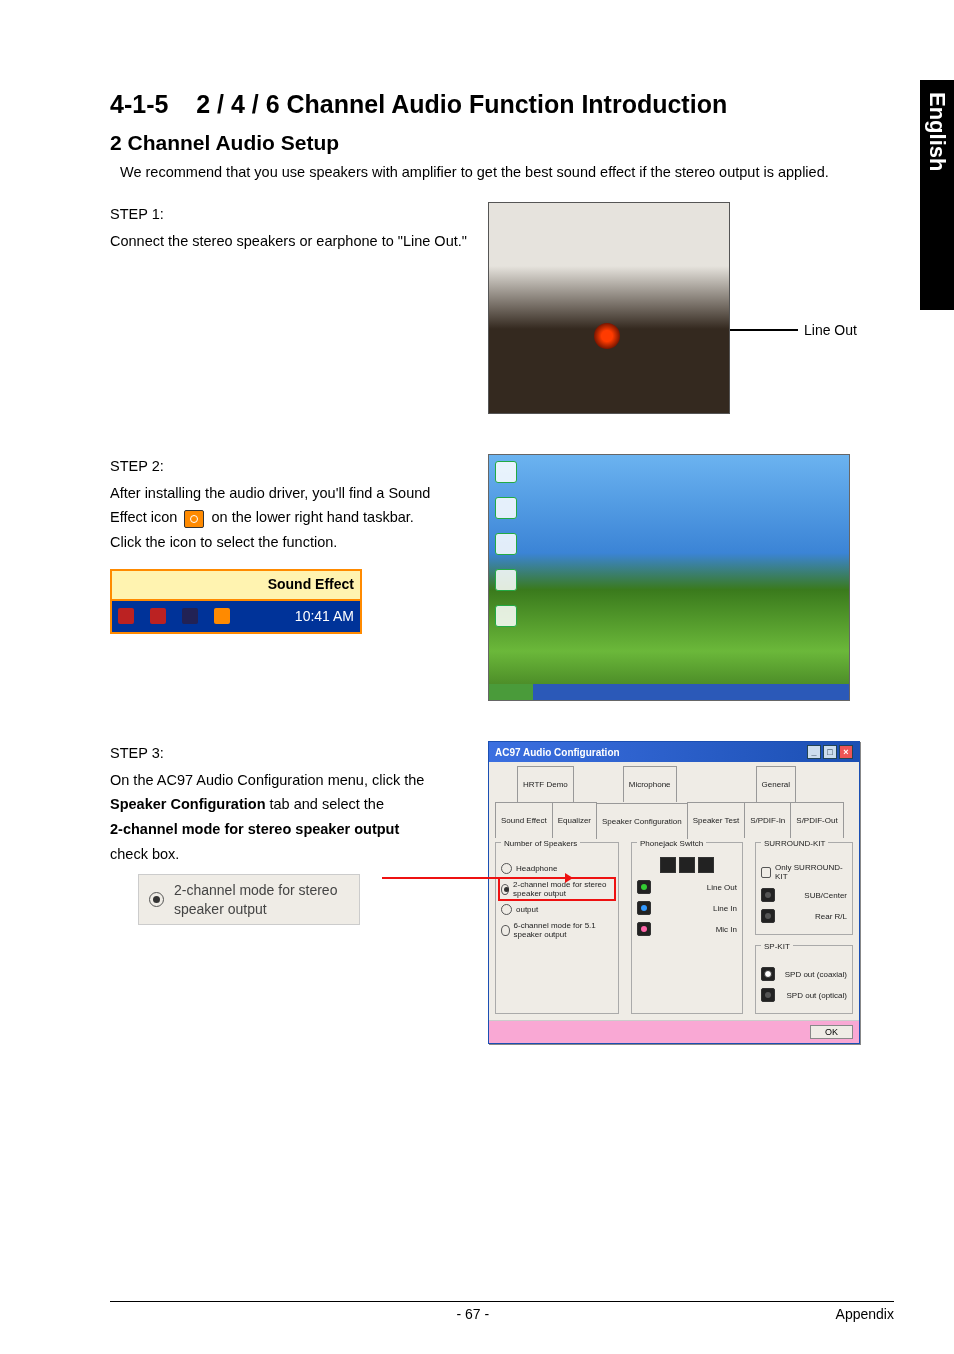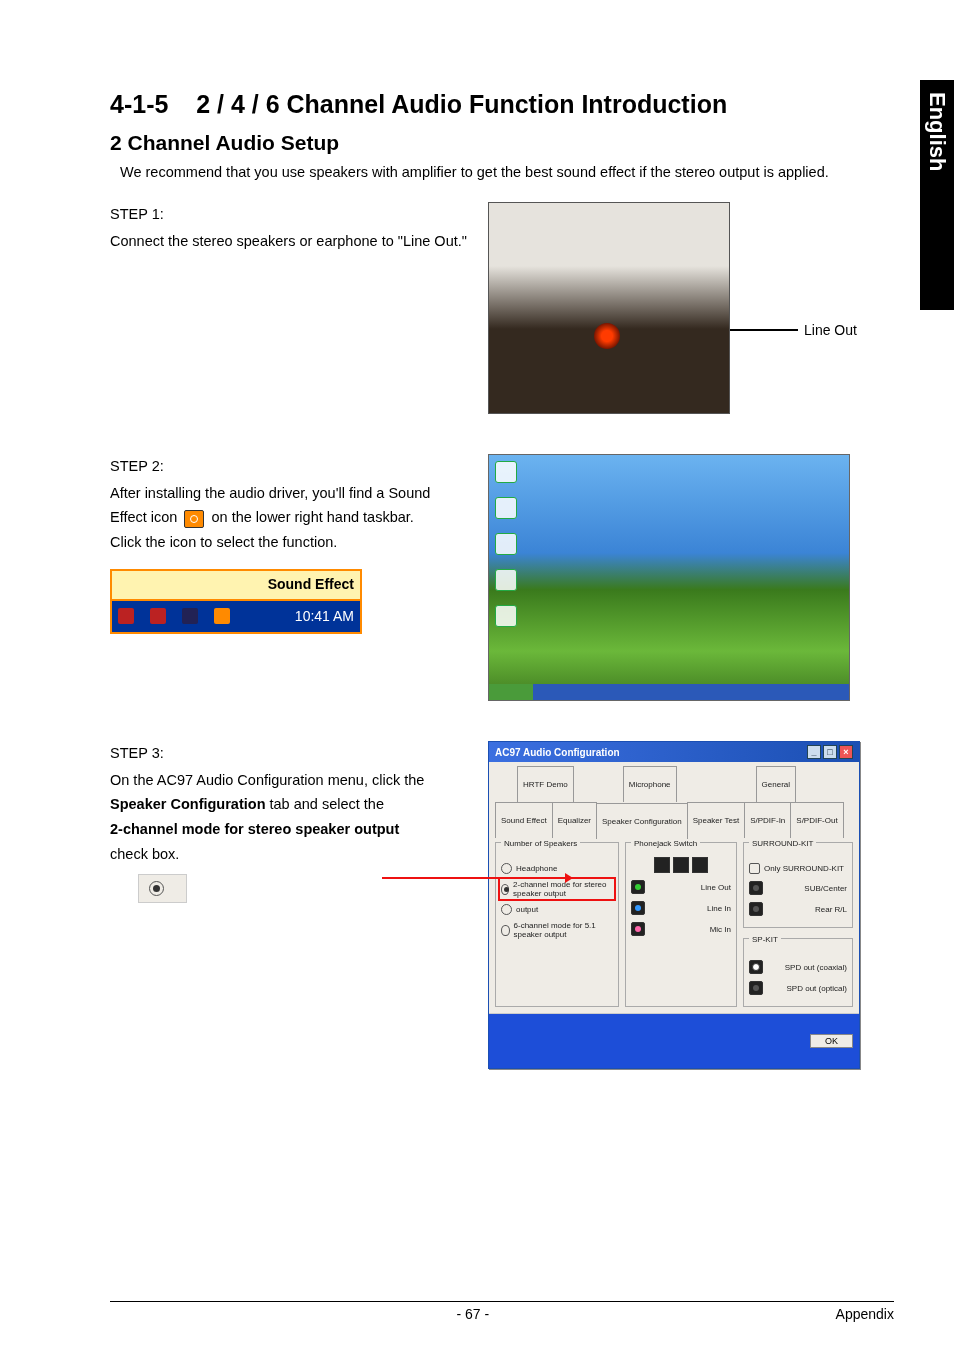--- a/index.html
+++ b/index.html
@@ -117,38 +117,38 @@
     background: linear-gradient(90deg,#3b6fe0,#1b4fb3);
     color:#fff; font-weight:bold; font-size:10px; padding:3px 6px;
     display:flex; justify-content:space-between; align-items:center;
   }
   .dlg-winbtns span{ display:inline-block; width:12px;height:12px; background:#cde; color:#123; font-size:9px; text-align:center; line-height:12px; margin-left:2px; border:1px solid #245;}
   .dlg-winbtns span.c{ background:#e55; color:#fff;}
   .dlg-body { background:#efece6; padding:4px 6px 6px 6px; }
   .dlg-tabs { display:flex; flex-wrap:wrap; gap:0; font-size:8px; }
   .dlg-tab { padding:13px 5px; border:1px solid #999; border-bottom:none; background:#efece6; margin-right:-1px; }
   .dlg-tab.active { background:#efece6; position:relative; top:1px; }
-  .dlg-columns { display:flex; gap:6px; margin-top:4px; }
+  .dlg-columns { display:flex; gap:12px; margin-top:4px; }
   .fieldset { border:1px solid #aaa; padding:4px 5px; }
   .fieldset-title { font-size:8px; position:relative; top:-9px; background:#efece6; display:inline-block; padding:0 3px; }
   .col1 { width:112px; }
   .col2 { width:100px; }
   .col3 { flex:1; }
   .radio-row, .check-row { display:flex; align-items:center; gap:4px; margin:6px 0; font-size:8px; }
   .radio-row.sel { outline:2px solid #e11; outline-offset:1px; }
   .radio { width:9px;height:9px;border:1px solid #555;border-radius:50%; display:inline-block; position:relative;}
   .radio.checked::after{content:"";position:absolute;width:5px;height:5px;background:#333;border-radius:50%;left:2px;top:2px;}
   .jack { width:12px;height:12px;border:1px solid #333;display:inline-block; background:#222; border-radius:2px; position:relative;}
   .jack::after{content:"";position:absolute;width:6px;height:6px;border-radius:50%;left:3px;top:3px;}
   .jack.g::after{background:#3c3;} .jack.b::after{background:#39f;} .jack.p::after{background:#f6a;} .jack.o::after{background:#fff;border:1px solid #333;left:2px;top:2px;}
   .jack.d::after{background:#555;}
   .jack-row { display:flex; align-items:center; justify-content:space-between; margin:7px 0; font-size:8px; gap:4px;}
   .swatch-row{ display:flex; gap:3px; justify-content:center; margin-bottom:2px;}
   .sw{width:14px;height:14px;border:1px solid #333;background:#222;}
-  .ok-row{ text-align:right; padding:20px 6px; background:#1d4ed8; border-top:1px solid #ccc;}
+  .ok-row{ text-align:right; padding:4px 6px; background:#f9a8d4; border-top:1px solid #ccc;}
   .ok-btn{ font-size:9px; padding:1px 14px; border:1px solid #888; background:#efece6;}
   .checkbox-ex {
     margin: 8px 0 0 28px;
     border:1px solid #ccc;
     background:#efece6;
     display:inline-flex; align-items:center; gap:10px; padding:6px 22px 6px 10px;
     font-size:14px; color:#444;
   }
   .checkbox-ex .radio{ width:13px;height:13px;}
   .checkbox-ex .radio.checked::after{width:7px;height:7px;left:3px;top:3px;}
@@ -246,20 +246,21 @@
       <p class="step-label">STEP 3:</p>
       <p class="step-body">On the AC97 Audio Configuration menu, click the</p>
       <p class="step-body">
         <b>Speaker Configuration</b><span> tab and select the</span>
       </p>
       <p class="step-body" style="text-align:justify;"><b>2-channel mode for stereo speaker output</b></p>
       <p class="step-body">check box.</p>
 
       <div class="checkbox-ex">
         <span class="radio checked"></span>
+        <span style="line-height:1.3">2-channel mode for stereo<br>speaker output</span>
       </div>
     </div>
 
     <div class="red-arrow"></div>
 
     <div class="dialog">
       <div class="dlg-title">
         <span>AC97 Audio Configuration</span>
         <span class="dlg-winbtns">
           <span>_</span><span>□</span><span class="c">×</span>

